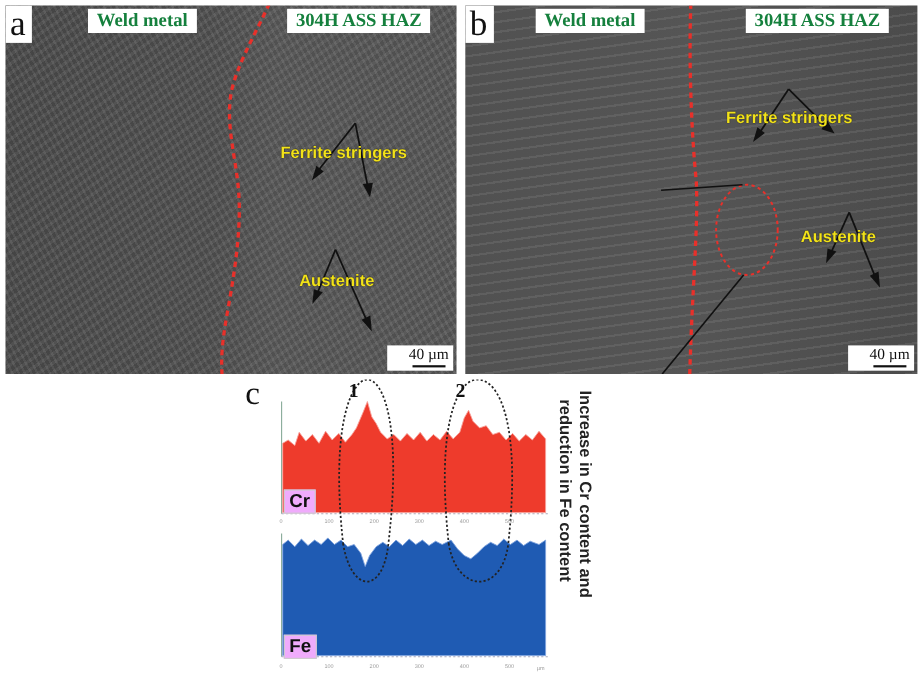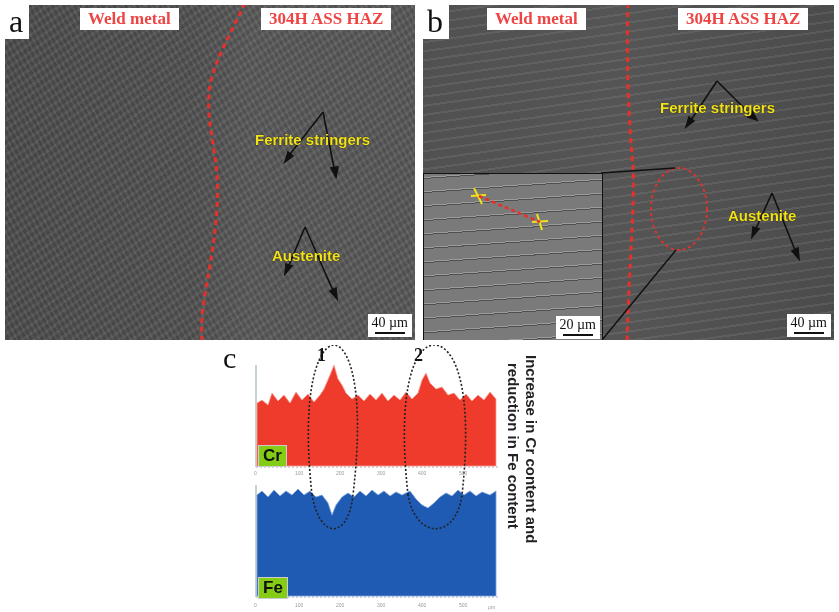--- a/index.html
+++ b/index.html
@@ -8,32 +8,32 @@
   #pa{left:5px;top:5px;width:410px;height:335px;
     background:
       repeating-linear-gradient(62deg,rgba(255,255,255,0.05) 0 2px,rgba(0,0,0,0.05) 2px 5px),
       repeating-linear-gradient(-35deg,rgba(255,255,255,0.04) 0 3px,rgba(0,0,0,0.06) 3px 7px),
       linear-gradient(90deg,#4d4d4d 0%,#525252 45%,#5a5a5a 60%,#585858 100%);}
   #pb{left:423px;top:5px;width:411px;height:335px;
     background:
       repeating-linear-gradient(-8deg,rgba(255,255,255,0.05) 0 2px,rgba(0,0,0,0.06) 2px 9px),
       linear-gradient(90deg,#565656,#5a5a5a 50%,#505050 100%);}
   .plabel{position:absolute;left:0;top:0;background:#fff;color:#111;font-size:32px;line-height:32px;padding:0 6px 2px 4px;font-family:"Liberation Serif",serif;}
-  .region{position:absolute;top:3px;background:#fff;color:#ef4444;font-weight:bold;font-size:17px;line-height:20px;padding:1px 8px;font-family:"Liberation Serif",serif;}
+  .region{position:absolute;top:3px;background:#fff;color:#15803d;font-weight:bold;font-size:17px;line-height:20px;padding:1px 8px;font-family:"Liberation Serif",serif;}
   .ann{position:absolute;color:#f2e21a;font-weight:bold;font-family:"Liberation Sans",sans-serif;font-size:15px;text-shadow:0 0 1px #000;margin-top:38px;}
-  .scale{position:absolute;background:#fff;color:#111;font-size:14px;padding:1px 4px 3px 4px;font-family:"Liberation Serif",serif;text-align:center;}
+  .scale{position:absolute;background:#fff;color:#111;font-size:14px;padding:1px 4px 3px 20px;font-family:"Liberation Serif",serif;text-align:center;}
   .scale .bar{height:2px;background:#111;margin:1px auto 0;width:30px;}
   svg.ov{position:absolute;left:0;top:0;}
   #inset{position:absolute;left:0;top:168px;width:178px;height:167px;border:1px solid #111;
     background:
       repeating-linear-gradient(-4deg,rgba(0,0,0,0.0) 0 6px,rgba(0,0,0,0.35) 6px 7px,rgba(255,255,255,0.25) 7px 8px,rgba(0,0,0,0) 8px 14px),
       #7a7a7a;}
   #pc{position:absolute;left:250px;top:345px;width:320px;height:267px;}
   .clabel{position:absolute;left:-27px;top:-4px;font-size:30px;color:#111;font-family:"Liberation Serif",serif;}
-  .elem{position:absolute;left:2px;bottom:4px;background:#84cc16;color:#111;font-family:"Liberation Sans",sans-serif;font-weight:bold;font-size:17px;padding:0 4px;line-height:20px;border:1px solid #ccc;}
+  .elem{position:absolute;left:2px;bottom:4px;background:#f0abfc;color:#111;font-family:"Liberation Sans",sans-serif;font-weight:bold;font-size:17px;padding:0 4px;line-height:20px;border:1px solid #ccc;}
   .vtext{position:absolute;left:248px;top:10px;width:46px;height:250px;}
   .vtext div{position:absolute;white-space:nowrap;transform-origin:0 0;transform:rotate(90deg);font-family:"Liberation Sans",sans-serif;font-weight:bold;font-size:15px;color:#222;}
 </style>
 </head>
 <body>
 
 <div class="panel" id="pa">
   <svg class="ov" width="410" height="335">
     <path d="M240 -2 C225 30 210 55 205 80 C200 110 210 140 212 170 C214 200 210 230 205 260 C200 290 195 310 197 338" stroke="#e8302a" stroke-width="3" stroke-dasharray="5 4" fill="none"></path>
     <g stroke="#111" stroke-width="1.6" fill="#111">
@@ -52,35 +52,20 @@
   <div class="region" style="left:256px;">304H ASS HAZ</div>
   <div class="ann" style="left:250px;top:88px;">Ferrite stringers</div>
   <div class="ann" style="left:267px;top:204px;">Austenite</div>
   <div class="scale" style="right:3px;bottom:3px;">
     <span>40 µm</span>
     <div class="bar"></div>
   </div>
 </div>
 
 <div class="panel" id="pb">
-  <div id="inset">
-    <svg class="ov" width="178" height="167">
-      <g stroke="#f2e21a" stroke-width="2">
-          <line x1="50" y1="14" x2="58" y2="30"></line>
-          <line x1="47" y1="22" x2="62" y2="21"></line>
-      <line x1="113" y1="40" x2="118" y2="56"></line>
-          <line x1="108" y1="48" x2="124" y2="47"></line>
-        </g>
-      <line x1="55" y1="22" x2="116" y2="48" stroke="#e8302a" stroke-width="2.5" stroke-dasharray="4 3"></line>
-    </svg>
-    <div class="scale" style="right:2px;bottom:2px;">
-      <span>20 µm</span>
-      <div class="bar"></div>
-    </div>
-  </div>
   <svg class="ov" width="411" height="335">
     <path d="M205 -2 C203 60 206 120 210 160 C212 200 206 260 204 338" stroke="#e8302a" stroke-width="3" stroke-dasharray="5 4" fill="none"></path>
     <ellipse cx="256" cy="204" rx="28" ry="41" stroke="#e8302a" stroke-width="1.8" stroke-dasharray="3 3" fill="none"></ellipse>
     <line x1="178" y1="168" x2="252" y2="163" stroke="#111" stroke-width="1.5"></line>
     <line x1="179" y1="335" x2="253" y2="245" stroke="#111" stroke-width="1.5"></line>
     <g stroke="#111" stroke-width="1.6" fill="#111">
       <line x1="294" y1="76" x2="266" y2="118"></line>
         <polygon points="263,122 266,112 271,116"></polygon>
       <line x1="294" y1="76" x2="330" y2="112"></line>
         <polygon points="334,115 325,112 329,106"></polygon>

